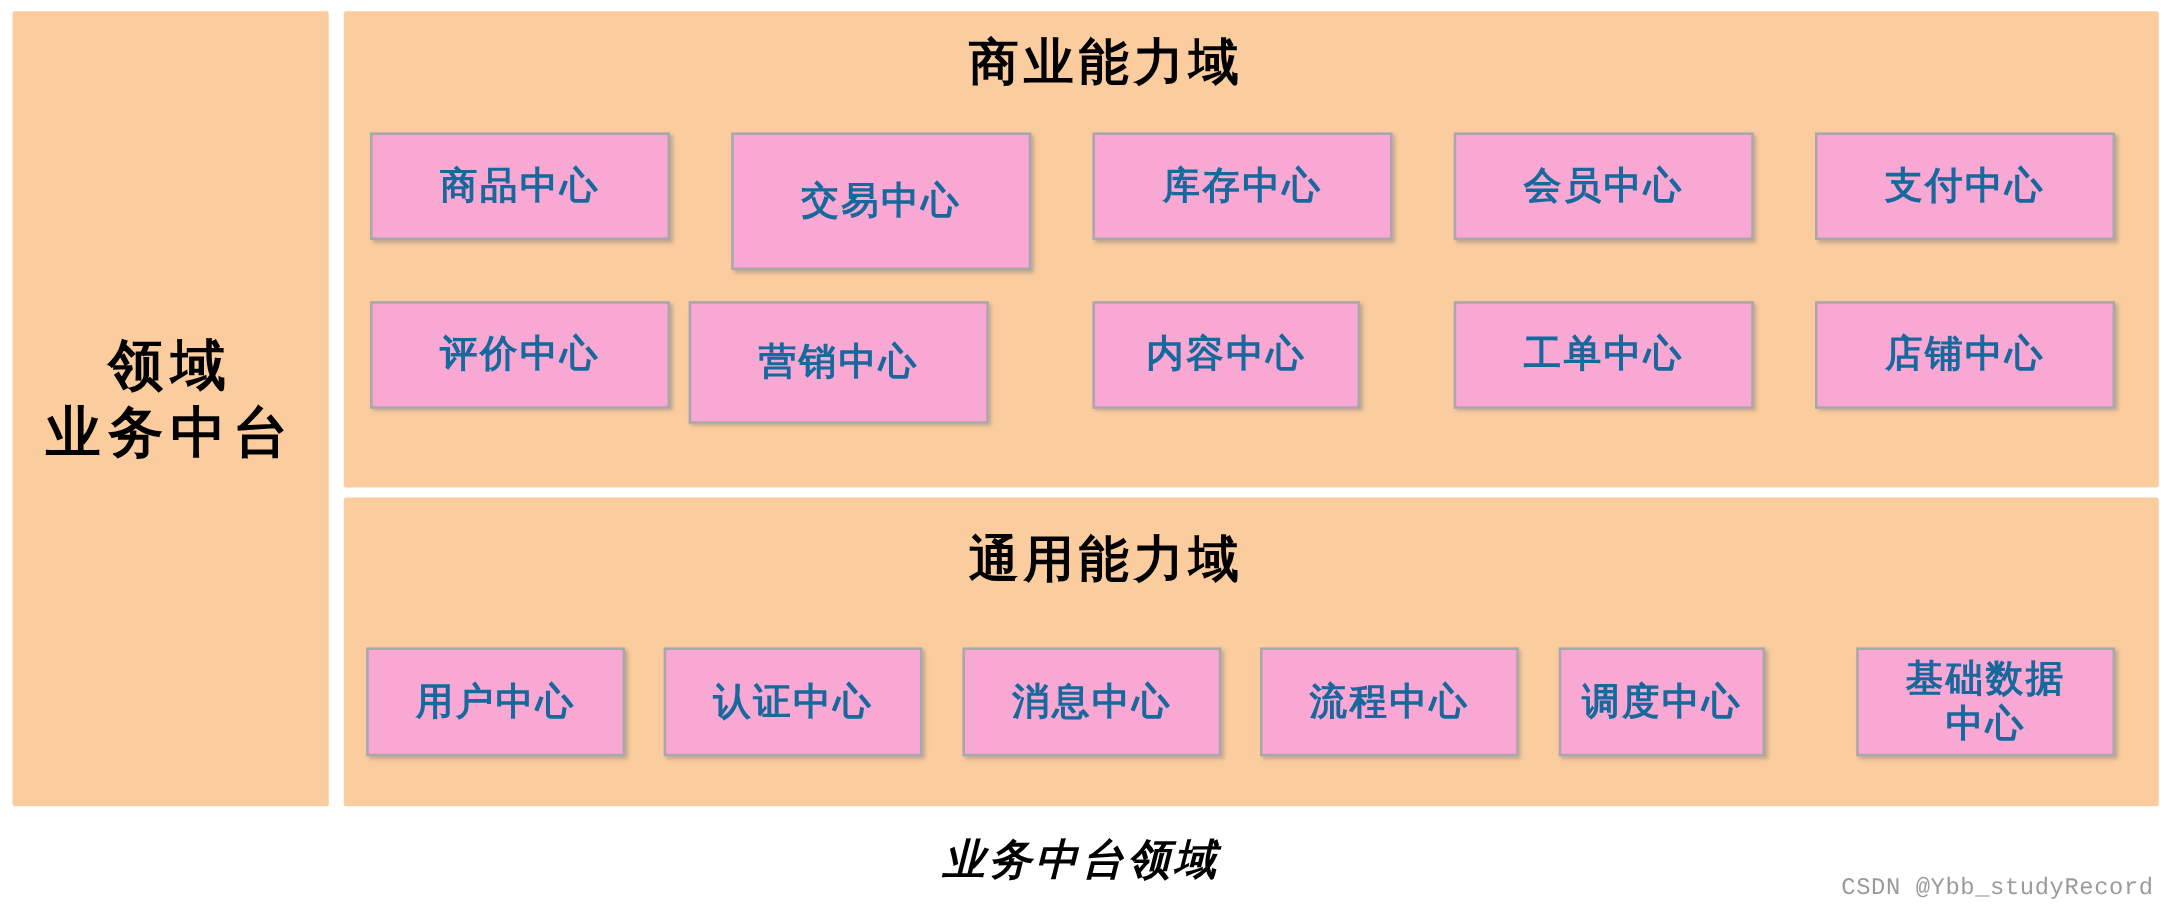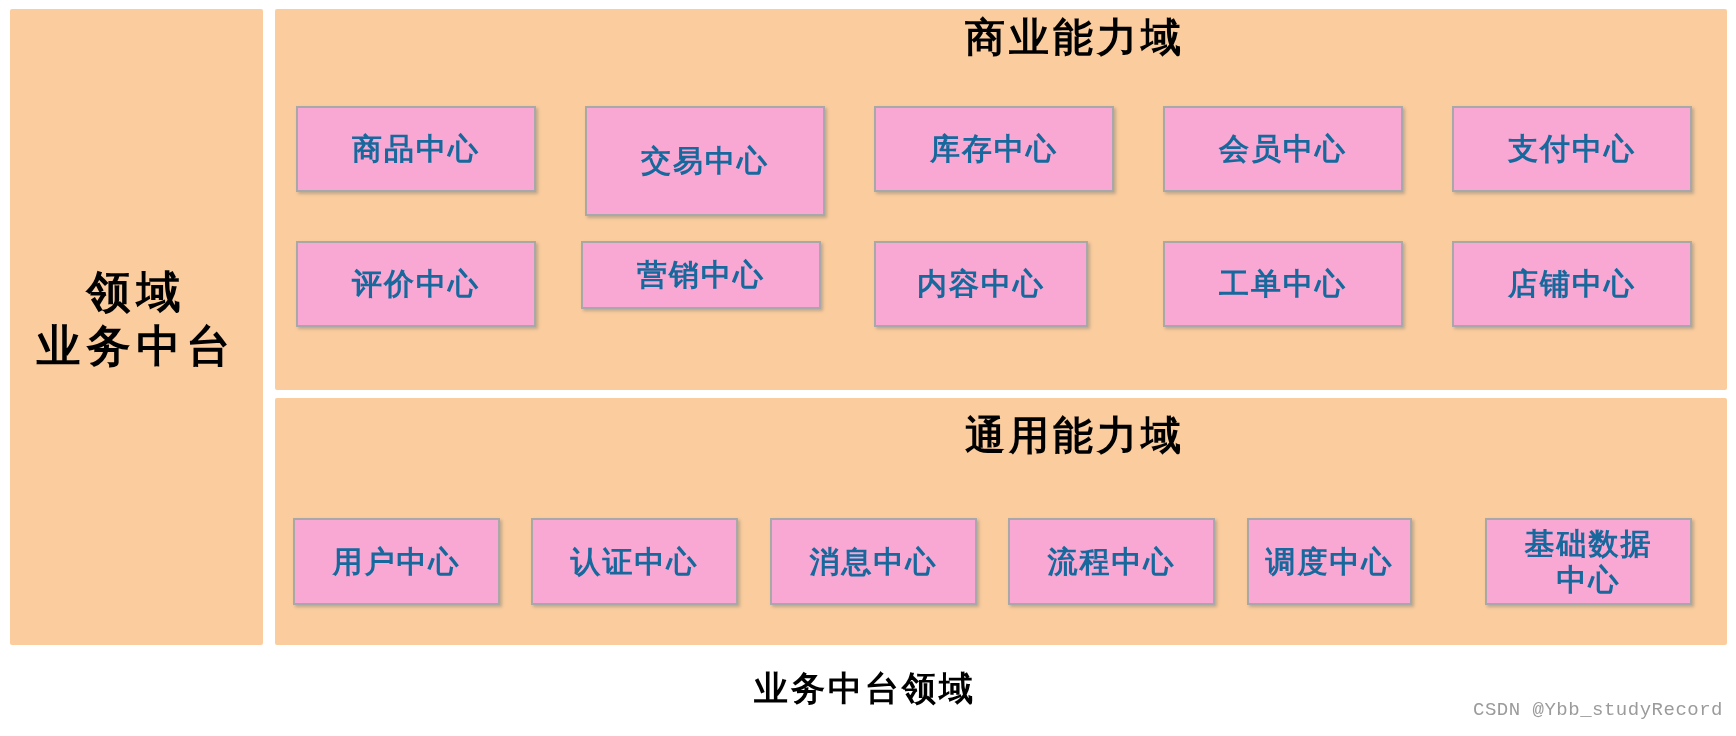--- a/index.html
+++ b/index.html
@@ -22,25 +22,26 @@
   .sidebar-label{
     text-align:center;
     color:#000000;
     font-size:44px;font-weight:bold;
     letter-spacing:6px;line-height:54px;
     padding-bottom:14px;
   }
   .heading{
     position:absolute;
     left:585px;width:600px;height:48px;
-    text-align:right;
+    text-align:center;
     color:#000000;
     font-size:40px;font-weight:bold;
     letter-spacing:4px;line-height:48px;
     white-space:nowrap;
+    margin-top:12px;
   }
   .heading.h-business{top:14px;}
   .heading.h-general{top:412px;}
   .cbox{
     position:absolute;
     background:#f9a8d4;
     border:2px solid #A8A8A8;
     box-shadow:2px 2px 3px rgba(120,120,120,0.45);
     box-sizing:border-box;
     display:flex;align-items:center;justify-content:center;
@@ -49,21 +50,21 @@
     letter-spacing:2px;
     text-align:center;
   }
   .cbox .cbox-label{display:block;line-height:36px;}
   .cbox.wrap .cbox-label{max-width:142px;}
   .caption{
     position:absolute;
     left:565px;top:668px;width:600px;
     text-align:center;
     color:#000000;
-    font-size:34px;font-weight:bold;
+    font-size:34px;font-weight:bold;font-style:italic;
     letter-spacing:3px;line-height:42px;
     white-space:nowrap;
   }
   .watermark{
     position:absolute;
     right:13px;top:699px;
     color:#9B9B9B;
     font-family:Liberation Mono, monospace;
     font-size:19px;letter-spacing:0.5px;
     white-space:nowrap;
@@ -96,21 +97,21 @@
   <div class="cbox" style="left:1163px;top:106px;width:240px;height:86px">
       <span class="cbox-label">会员中心</span>
     </div>
   <div class="cbox" style="left:296px;top:241px;width:240px;height:86px">
       <span class="cbox-label">评价中心</span>
     </div>
 
   <div class="cbox" style="left:1452px;top:106px;width:240px;height:86px">
       <span class="cbox-label">支付中心</span>
     </div>
-  <div class="cbox" style="left:581px;top:241px;width:240px;height:68px">
+  <div class="cbox" style="left:551px;top:241px;width:240px;height:98px">
       <span class="cbox-label">营销中心</span>
     </div>
   <div class="cbox" style="left:874px;top:241px;width:214px;height:86px">
       <span class="cbox-label">内容中心</span>
     </div>
   <div class="cbox" style="left:1163px;top:241px;width:240px;height:86px">
       <span class="cbox-label">工单中心</span>
     </div>
   <div class="cbox" style="left:1452px;top:241px;width:240px;height:86px">
       <span class="cbox-label">店铺中心</span>

